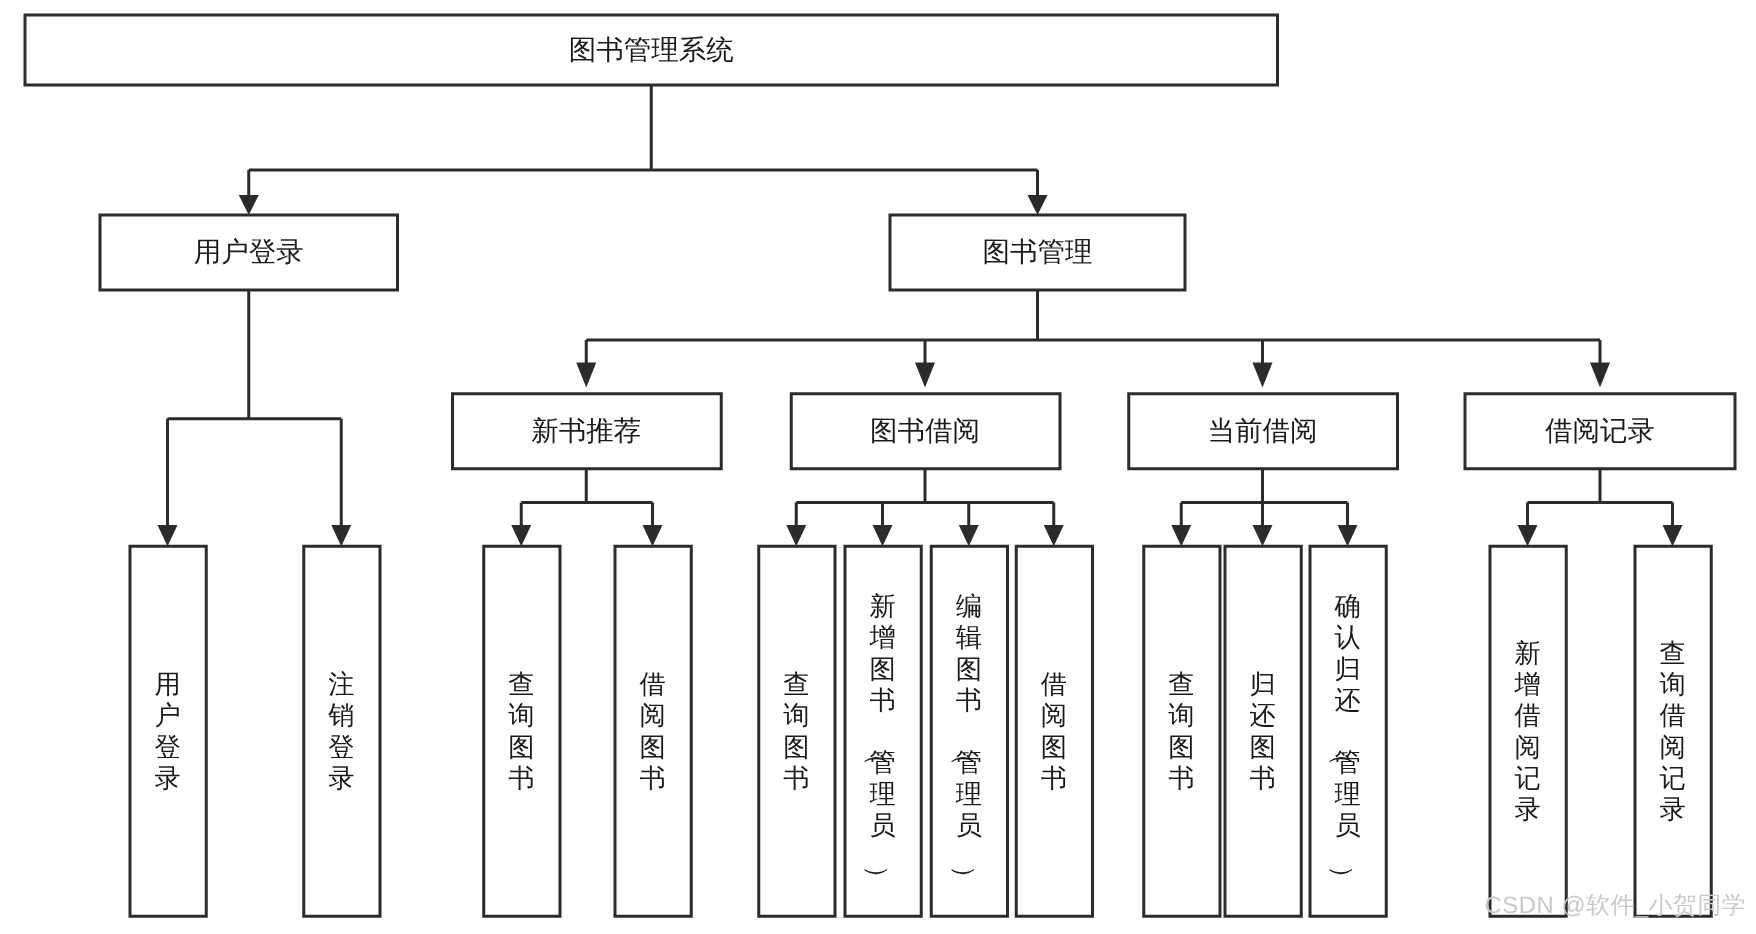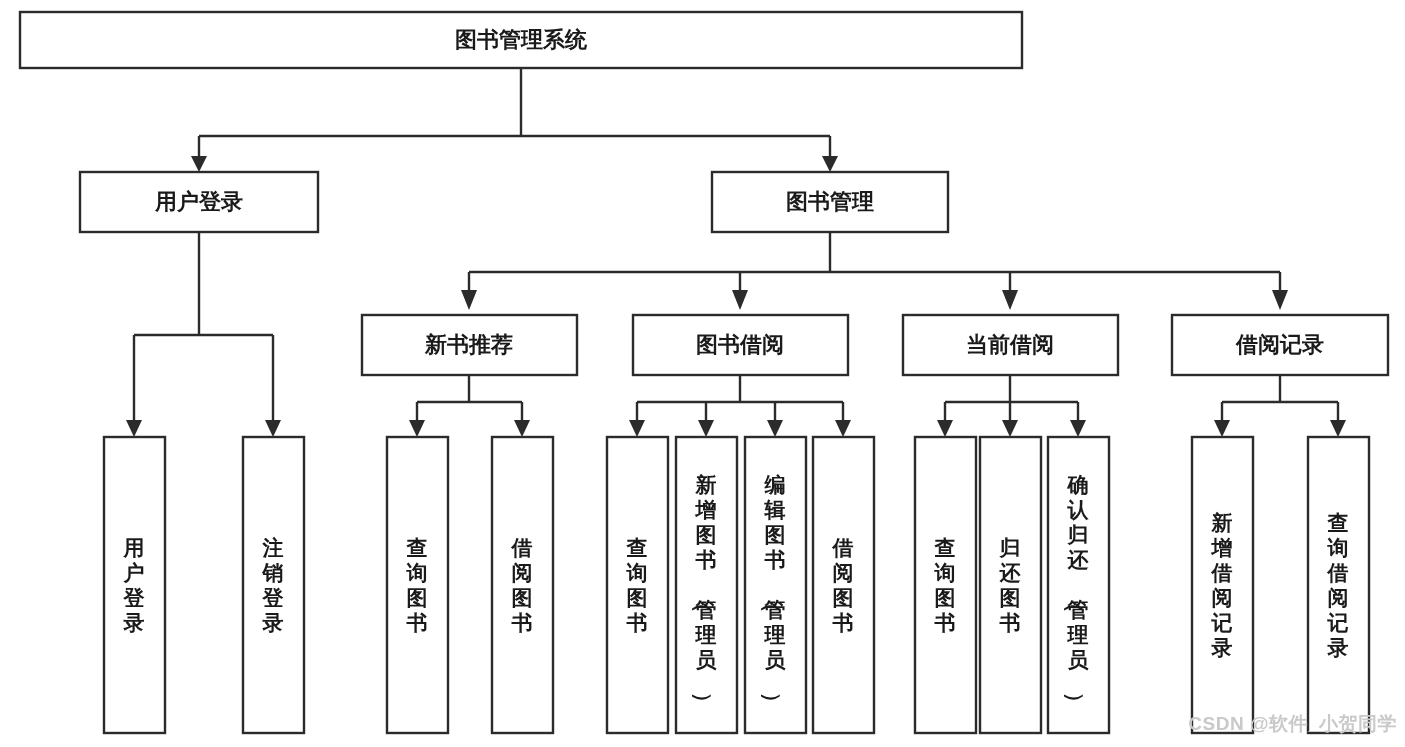--- a/index.html
+++ b/index.html
@@ -11,21 +11,20 @@
     width: 1405px;
     height: 747px;
     font-family: "Liberation Sans", "DejaVu Sans", sans-serif;
     overflow: hidden;
     position: relative;
   }
   #diagram-root {
     position: relative;
     width: 1405px;
     height: 741px;
-    font-weight: bold;
   }
   svg.diagram-canvas {
     position: absolute;
     top: 0;
     left: 0;
     width: 1405px;
     height: 747px;
   }
   .node-box {
     fill: #ffffff;

